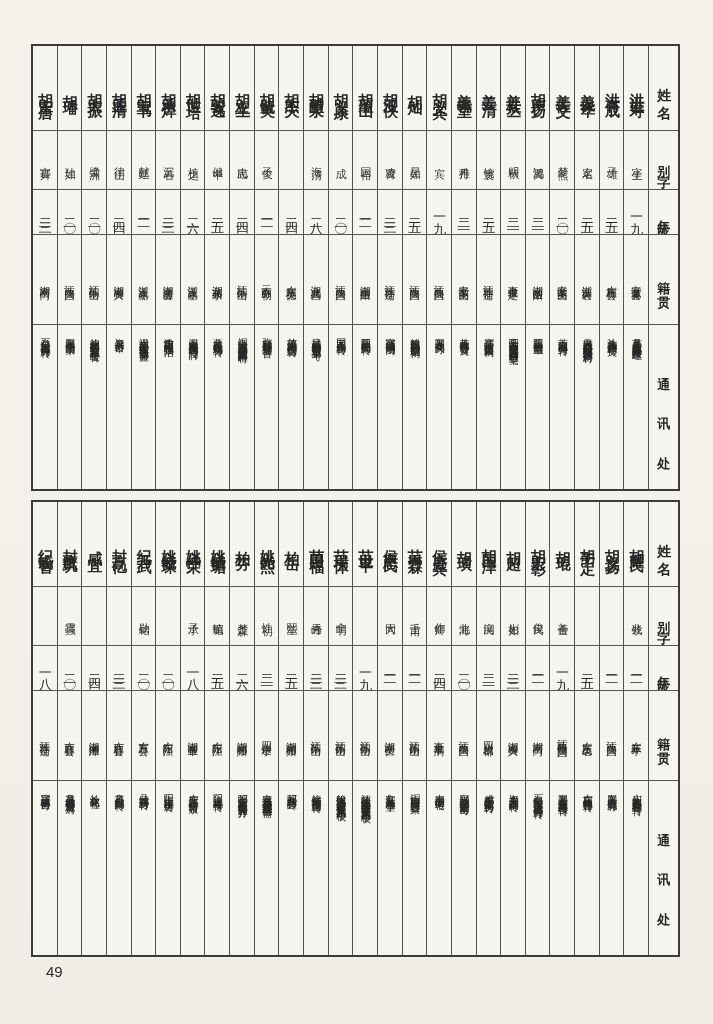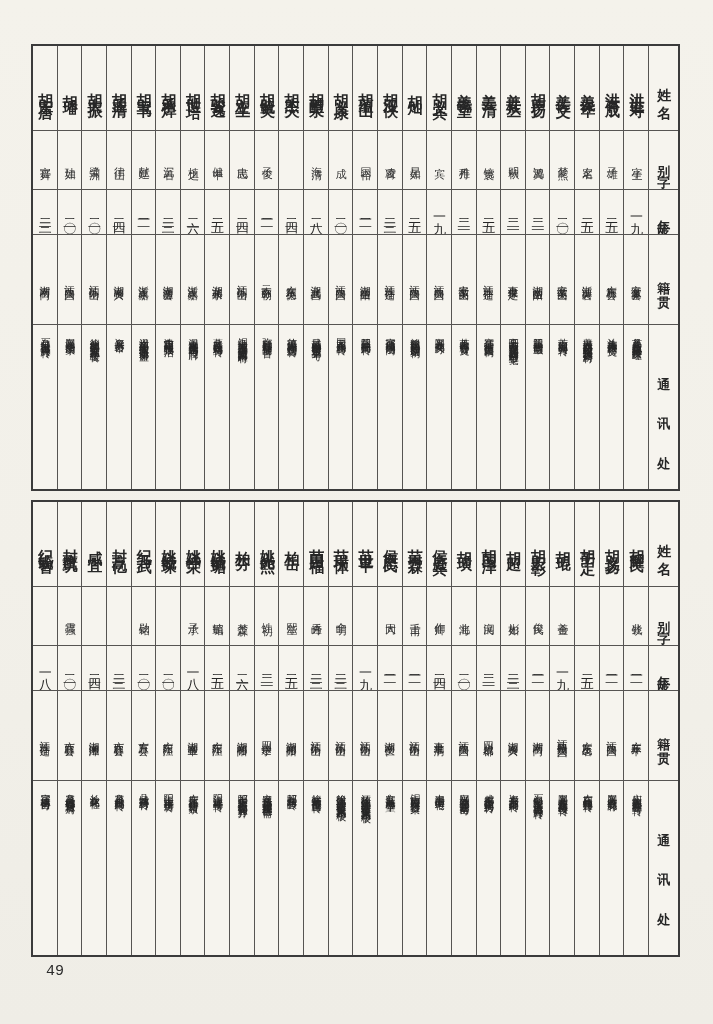--- a/index.html
+++ b/index.html
@@ -40,21 +40,21 @@
   .t-addr{font-size:10px;letter-spacing:1px;}
   
   .hdr .vtext{font-weight:700;}
   .hdr-name .vtext{font-size:14px;letter-spacing:18px;padding-top:14px;}
   .hdr-courtesy .vtext{font-size:13px;letter-spacing:9px;padding-top:8px;}
   .hdr-age .vtext{font-size:13px;letter-spacing:2px;}
   .hdr-origin .vtext{font-size:13px;letter-spacing:14px;padding-top:12px;}
   .hdr-addr .vtext{font-size:13px;letter-spacing:40px;padding-top:36px;}
   .page-number{
     position:absolute;left:46px;top:963px;font-size:15px;color:#2c2c2c;
-    font-family:Liberation Mono, monospace;
+    font-family:Liberation Sans, sans-serif;
   }
 </style>
 </head>
 <body>
 
 <div class="page">
   <div class="dir-table table-top">
       <div class="col col-header">
         <div class="cell hdr c-name hdr-name">
           <span class="vtext">姓名</span>

